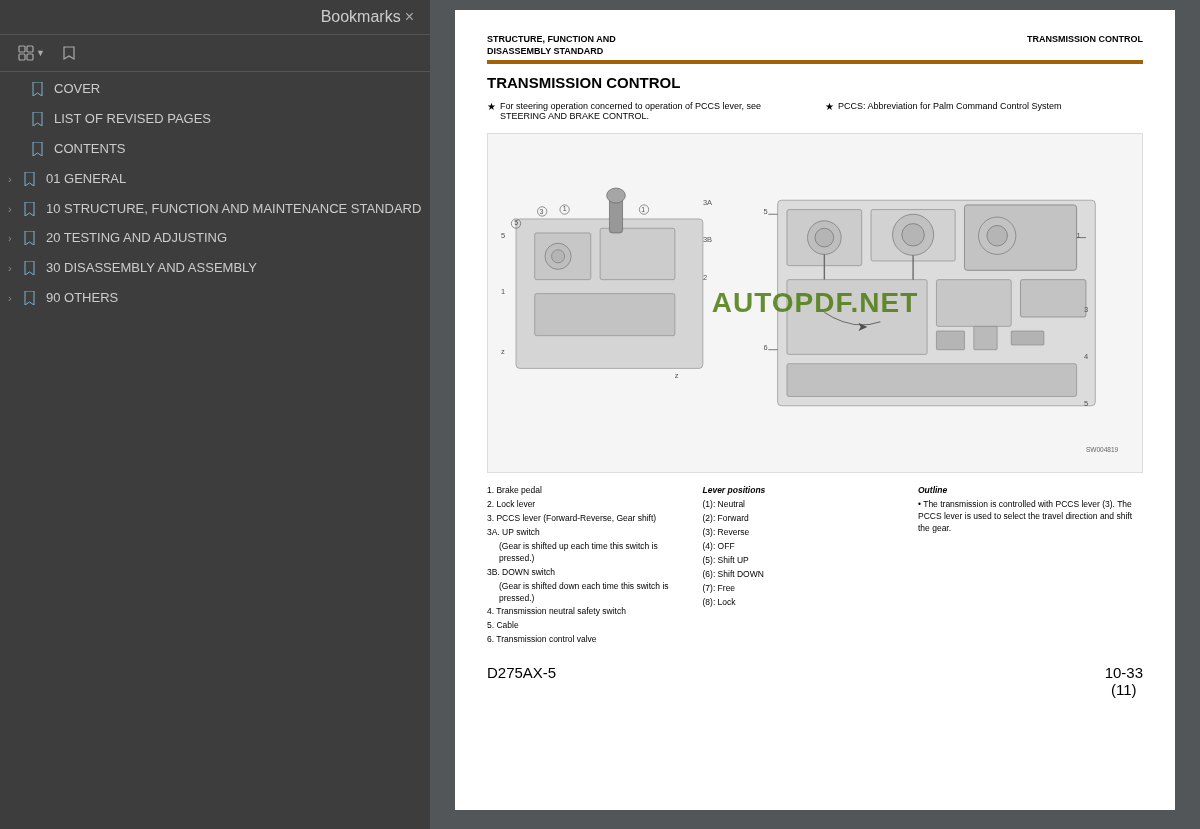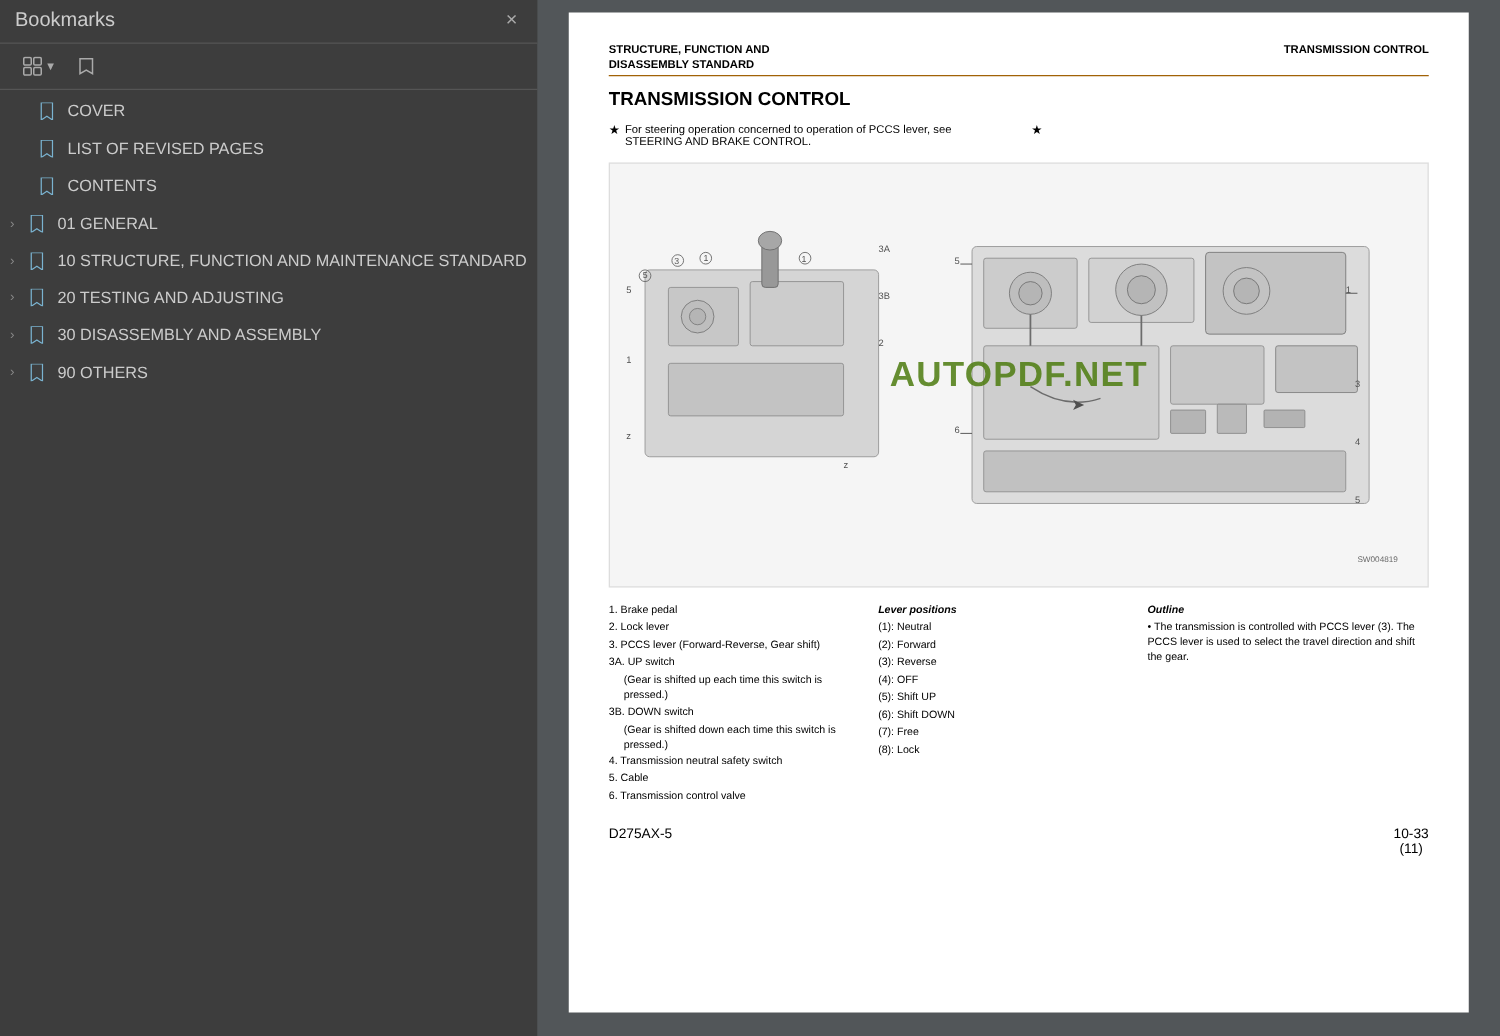--- a/index.html
+++ b/index.html
@@ -19,21 +19,21 @@
       background: #3d3d3d;
       display: flex;
       flex-direction: column;
       height: 100%;
       color: #ccc;
     }
 
     #bookmarks-header {
       display: flex;
       align-items: center;
-      justify-content: space-between;
+      justify-content: flex-end;
       padding: 6px 12px;
       background: #3d3d3d;
       border-bottom: 1px solid #555;
     }
 
     #bookmarks-close {
       cursor: pointer;
       color: #aaa;
       font-size: 16px;
       background: none;
@@ -125,21 +125,21 @@
       min-height: 800px;
       position: relative;
       padding: 24px 32px 32px 32px;
       font-family: Arial, sans-serif;
       font-size: 10px;
     }
 
     .page-header {
       display: flex;
       justify-content: space-between;
-      border-bottom: 1px solid #a16207;
+      border-bottom: 4px solid #a16207;
       padding-bottom: 3px;
       margin-bottom: 10px;
     }
     .page-header-left {
       font-size: 9px;
       font-weight: bold;
       line-height: 1.3;
     }
     .page-header-right {
       font-size: 9px;
@@ -222,21 +222,21 @@
       font-weight: bold;
       margin-bottom: 3px;
       font-size: 8.5px;
       font-style: italic;
     }
 
     .page-footer {
       display: flex;
       justify-content: space-between;
       margin-top: 16px;
-      font-size: 11px;
+      font-size: 15px;
     }
 
     
     .machine-svg {
       width: 100%;
       height: 100%;
     }
   </style>
 </head>
 <body>
@@ -360,20 +360,21 @@
 
     <div class="section-title">TRANSMISSION CONTROL</div>
 
     <div class="intro-notes">
       <div class="intro-note">
         <span class="star">★</span>
         <span>For steering operation concerned to operation of PCCS lever, see STEERING AND BRAKE CONTROL.</span>
       </div>
       <div class="intro-note">
         <span class="star">★</span>
+        <span>PCCS: Abbreviation for Palm Command Control System</span>
       </div>
     </div>
 
     <div class="diagram-area">
 
       <div class="watermark">AUTOPDF.NET</div>
 
       <svg class="machine-svg" viewBox="0 0 700 340" xmlns="http://www.w3.org/2000/svg">
 
         <g opacity="0.85">

